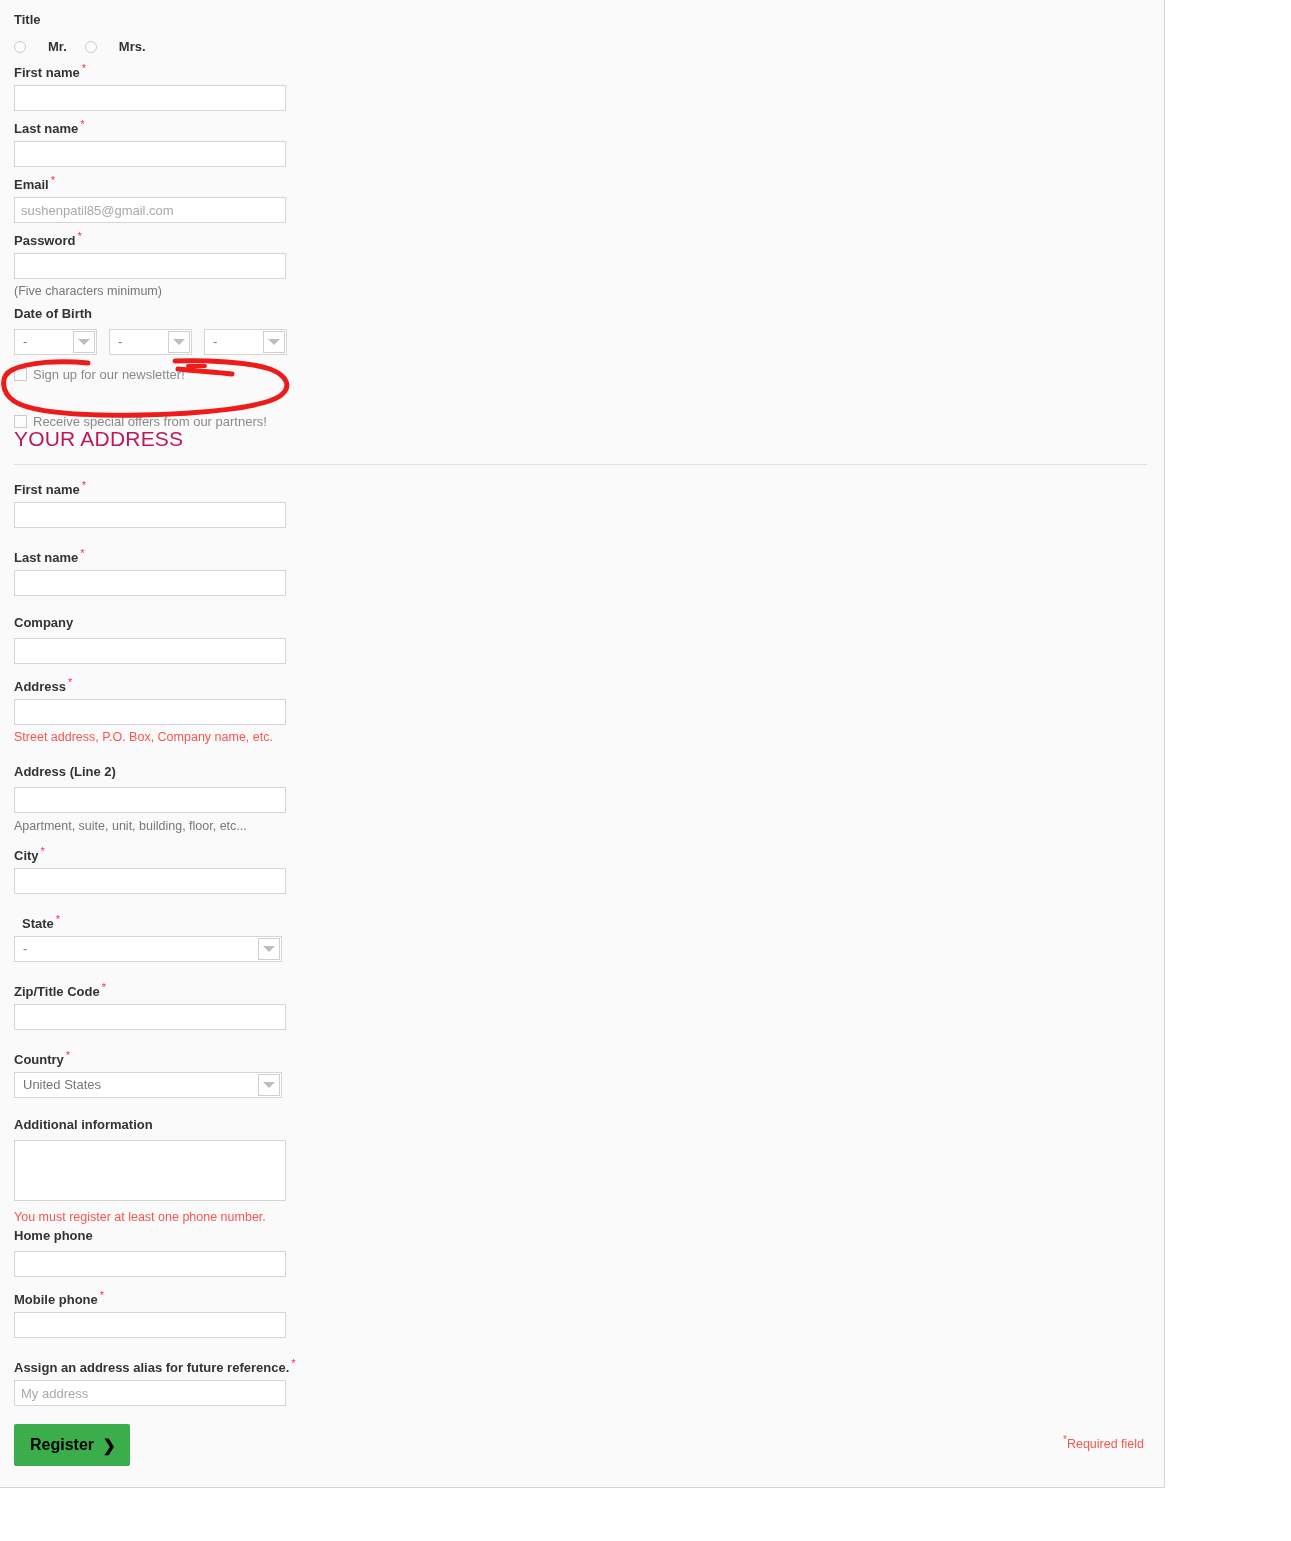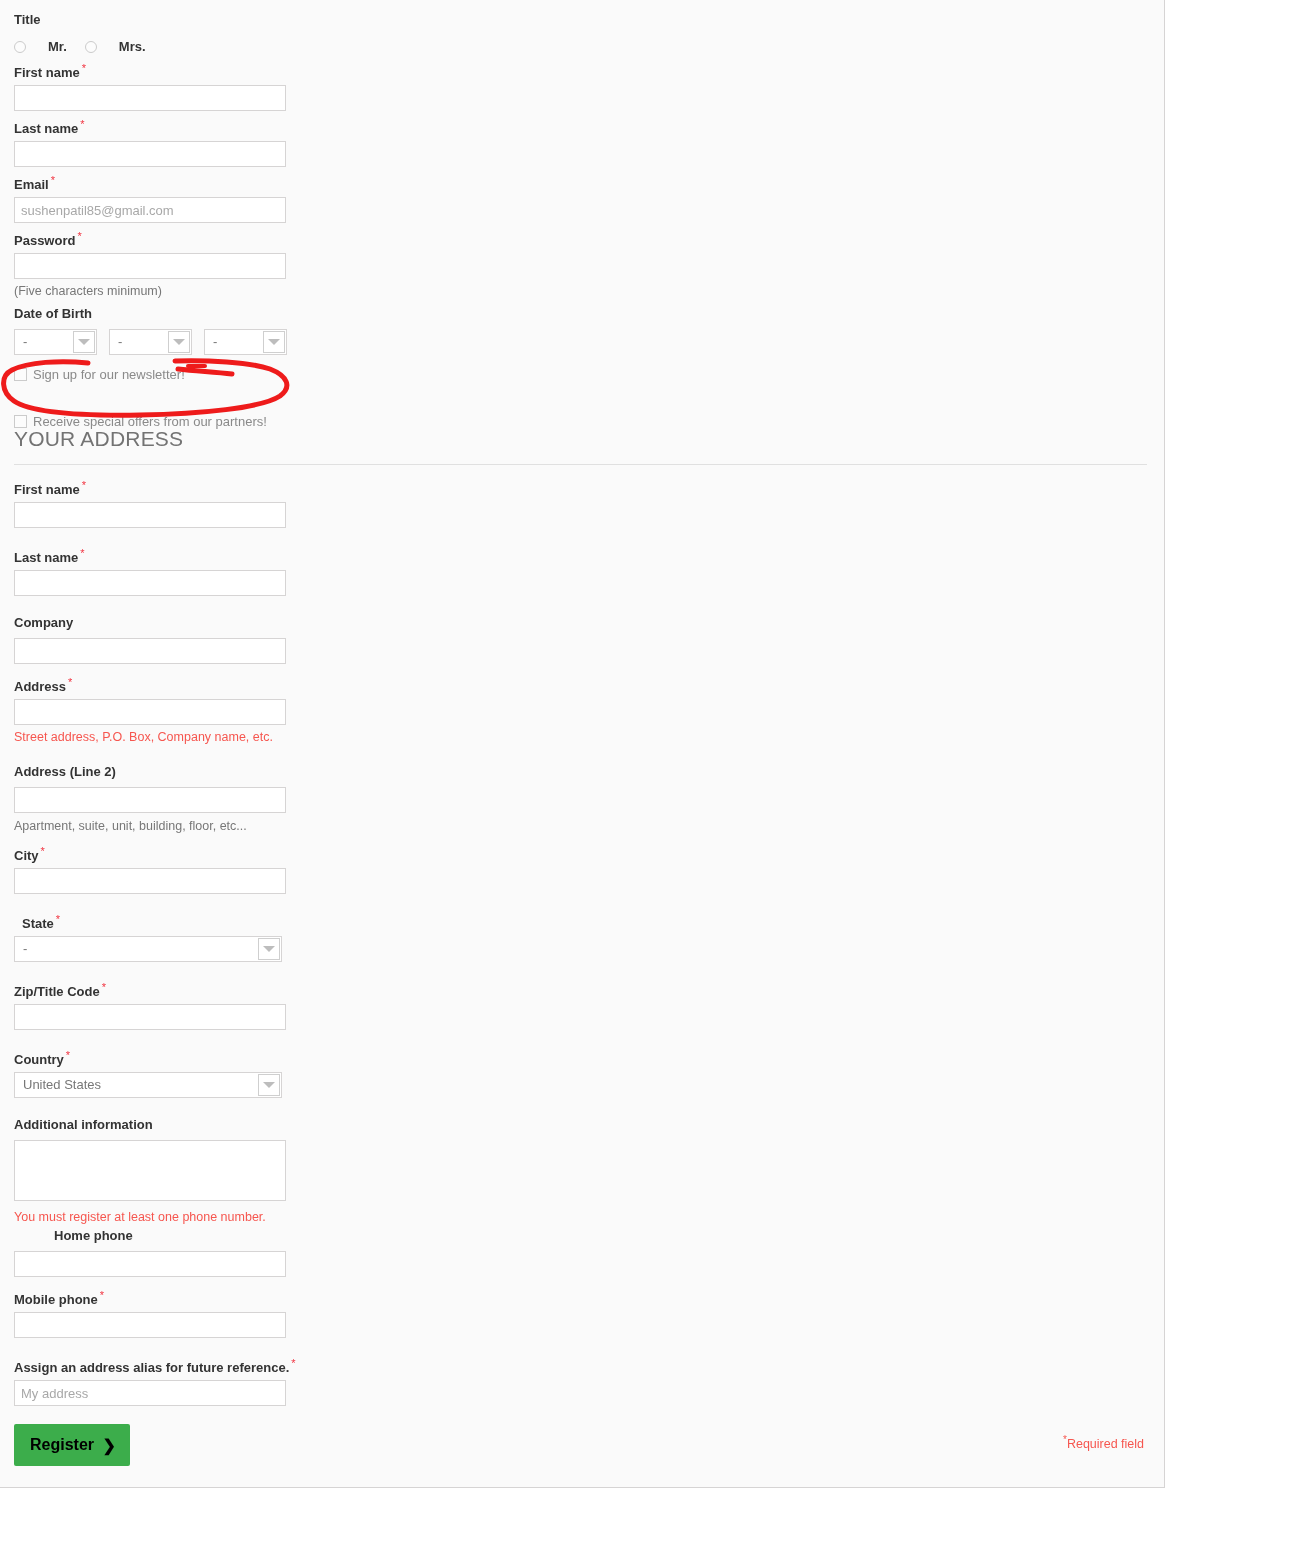--- a/index.html
+++ b/index.html
@@ -165,21 +165,21 @@
     font-size: 13px;
     color: #8a8a8a;
     vertical-align: middle;
     margin-left: 6px;
   }
 
   
   .section-head {
     font-size: 21px;
     font-weight: normal;
-    color: #737373;
+    color: #be185d;
     letter-spacing: 0.2px;
     line-height: 1;
     text-align: right;
   }
   .section-rule {
     height: 1px;
     background: #e0e0e0;
     width: 1133px;
   }
 
@@ -319,21 +319,21 @@
       <span class="sel-value">United States</span>
       <span class="sel-btn">
           <span class="arw"></span>
         </span>
     </div>
 
     <div class="field-label" style="position:absolute; left:0; top:1118px;">Additional information</div>
     <textarea class="text-input" style="position: absolute; left: 0px; top: 1140px;"></textarea>
     <div class="hint-red" style="position:absolute; left:0; top:1211px;">You must register at least one phone number.</div>
 
-    <div class="field-label" style="position:absolute; left:0; top:1229px;margin-left:40px;">Home phone</div>
+    <div class="field-label" style="position:absolute; left:0; top:1229px;">Home phone</div>
     <input class="text-input" type="text" style="position: absolute; left: 0px; top: 1251px;" value="">
 
     <div class="field-label" style="position:absolute; left:0; top:1290px;"><span>Mobile phone</span><span class="req-star">*</span></div>
     <input class="text-input" type="text" style="position: absolute; left: 0px; top: 1312px;" value="">
 
     <div class="field-label" style="position:absolute; left:0; top:1358px;"><span>Assign an address alias for future reference.</span><span class="req-star">*</span></div>
     <input class="text-input" type="text" style="position: absolute; left: 0px; top: 1380px;" placeholder="My address">
 
     <button class="btn-register" style="position:absolute; left:0; top:1424px;"><span>Register</span><span class="chev">❯</span></button>
   </div>

